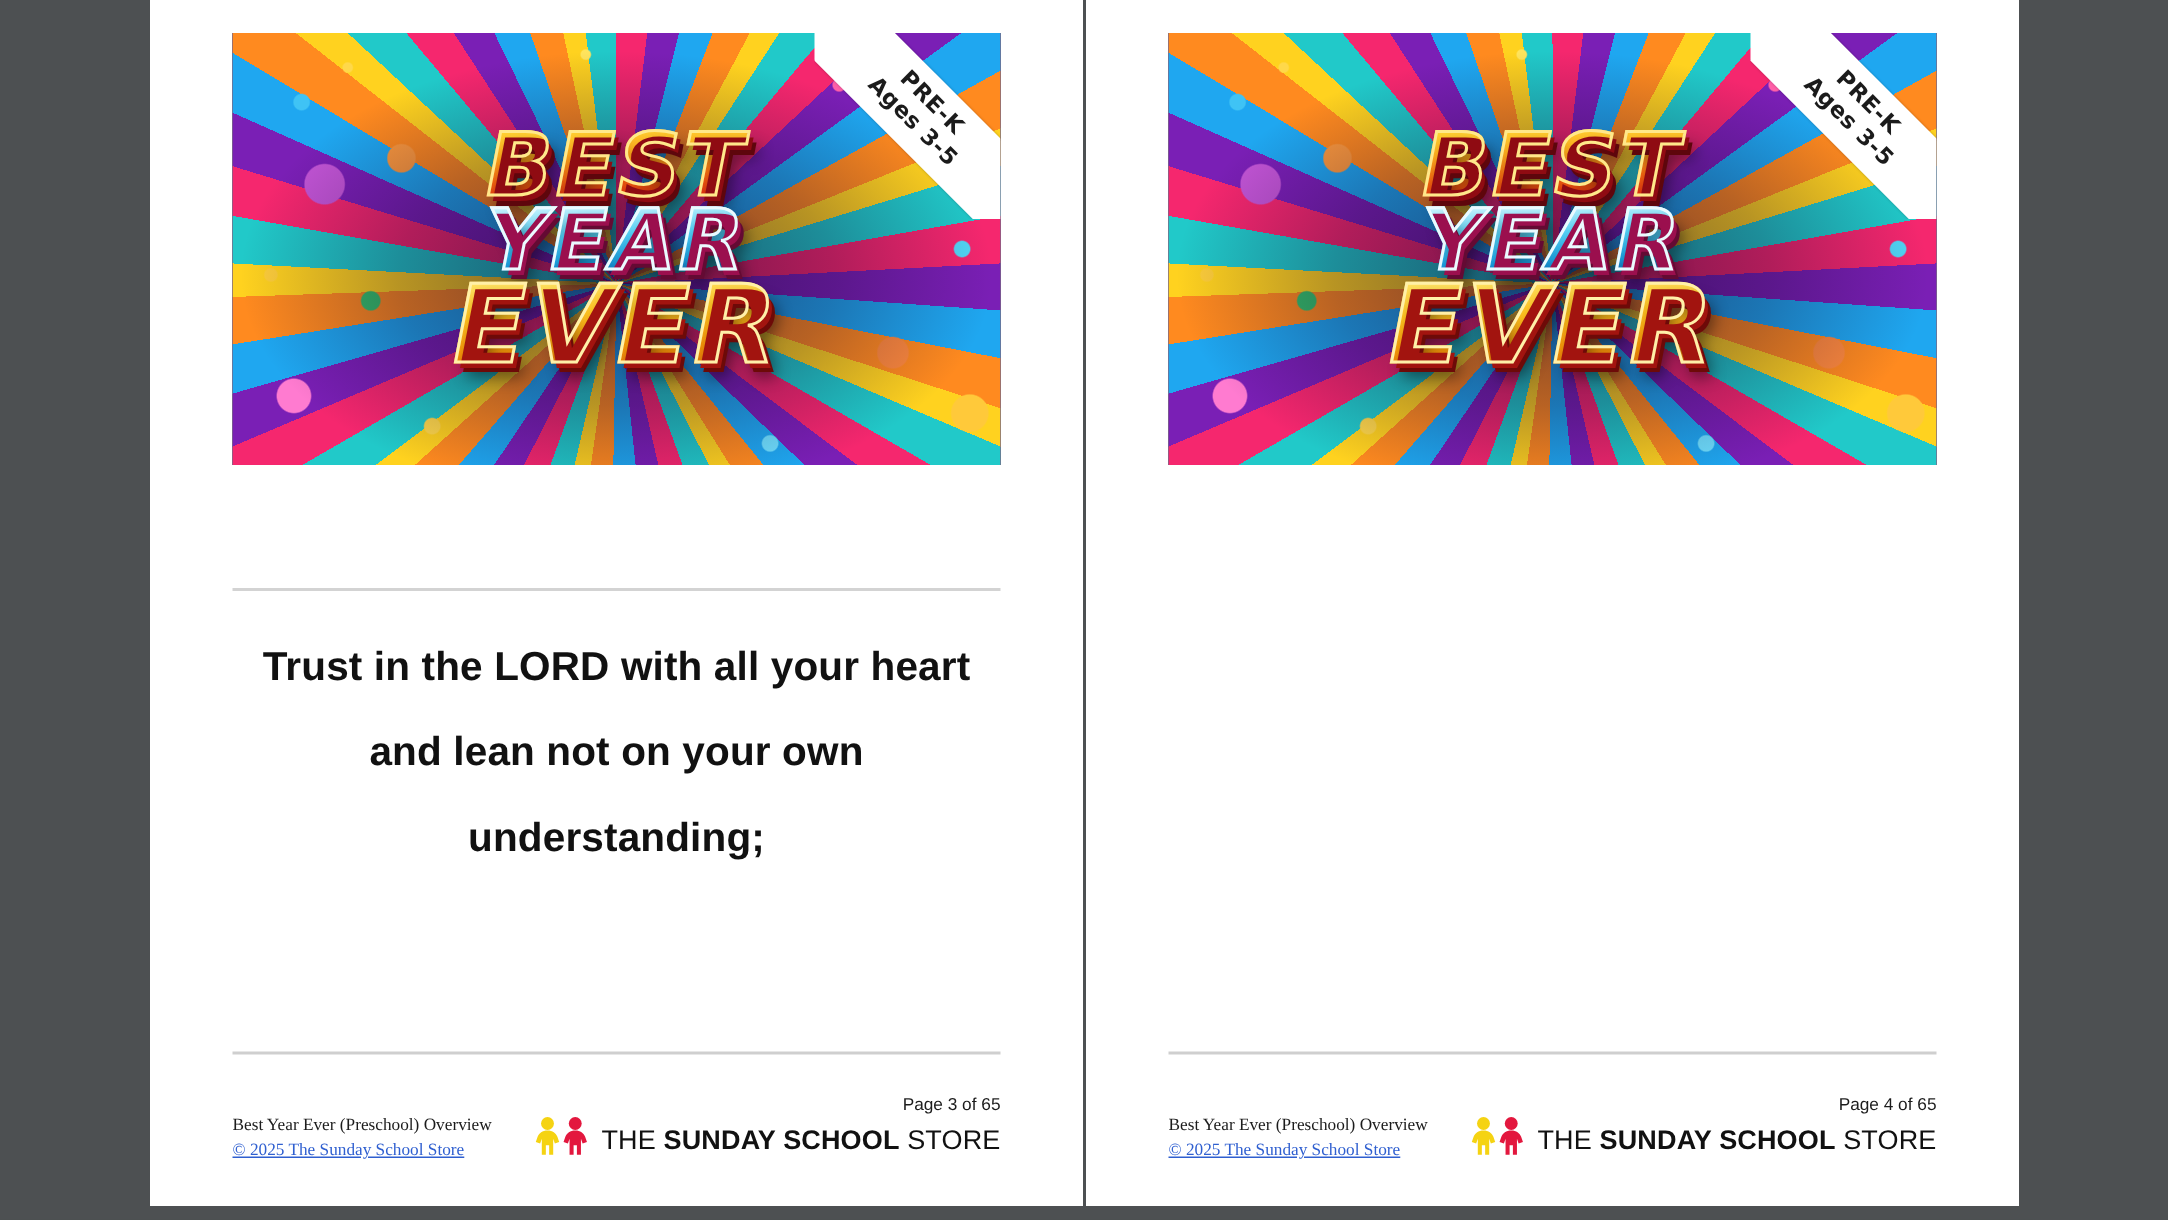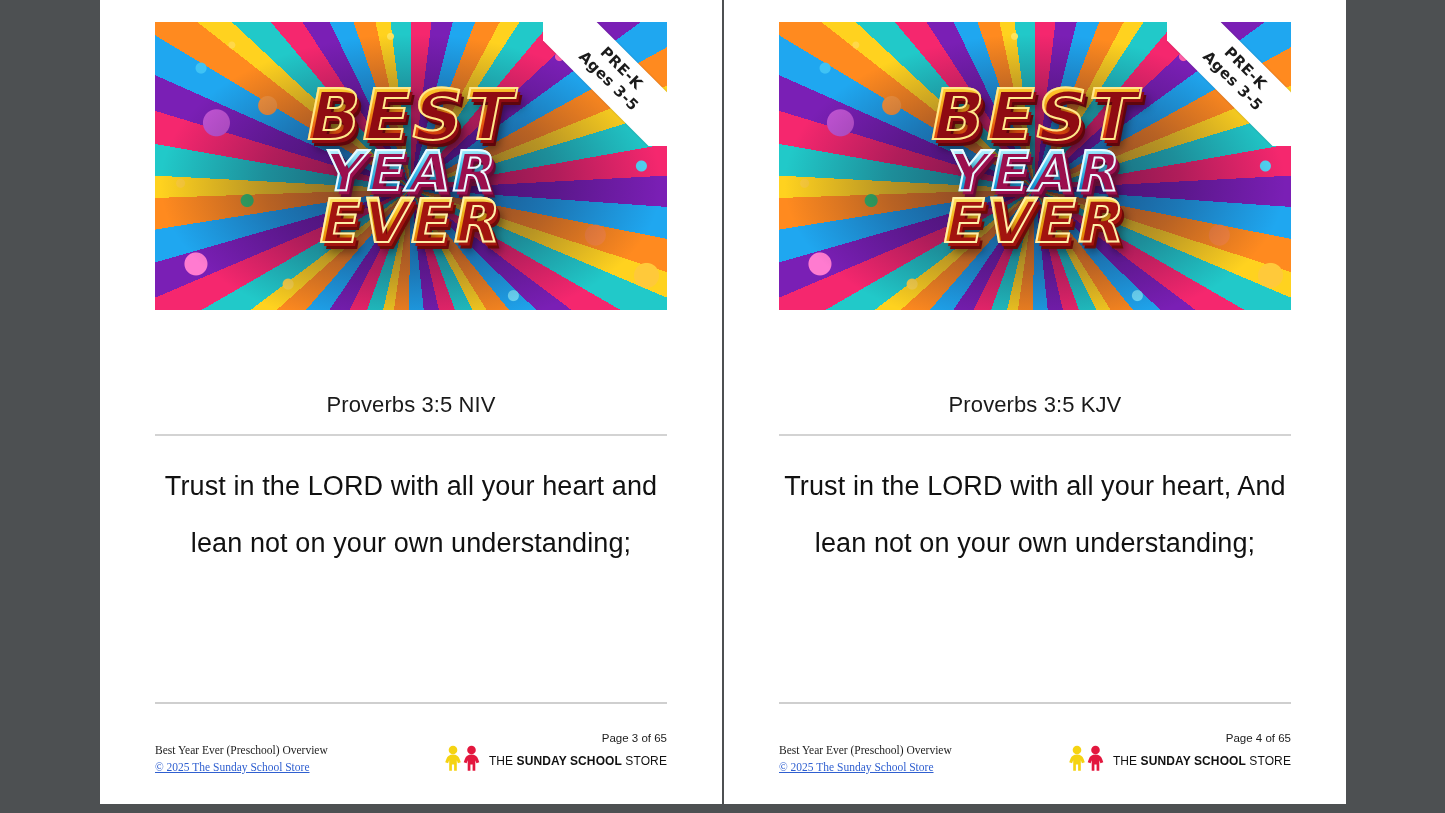--- a/index.html
+++ b/index.html
@@ -99,21 +99,21 @@
     font-family: "DejaVu Sans", sans-serif;
     font-weight: bold;
     font-style: italic;
     letter-spacing: 2px;
     line-height: 0.84;
     user-select: none;
   }
   .wm-line { white-space: nowrap; }
 
   .wm-best {
-    font-size: 70px;
+    font-size: 58px;
     background: linear-gradient(178deg, #ffd233 4%, #ffab1c 34%, #f0600f 66%, #d6210f 96%);
     -webkit-background-clip: text;
     background-clip: text;
     color: transparent;
     -webkit-text-stroke: 2px #ffe88a;
     text-shadow:
       3px 4px 0 #8f0b12,
       5px 7px 0 #5e060c,
       7px 10px 10px rgba(0,0,0,0.45);
   }
@@ -123,21 +123,21 @@
     -webkit-background-clip: text;
     background-clip: text;
     color: transparent;
     -webkit-text-stroke: 2px #eafaff;
     text-shadow:
       3px 4px 0 #9b0f4e,
       5px 7px 0 #640a33,
       7px 10px 10px rgba(0,0,0,0.45);
   }
   .wm-ever {
-    font-size: 60px;
+    font-size: 72px;
     background: linear-gradient(178deg, #ffe366 4%, #ffc21f 38%, #f59409 74%, #e0700a 98%);
     -webkit-background-clip: text;
     background-clip: text;
     color: transparent;
     -webkit-text-stroke: 2px #fff0a8;
     text-shadow:
       3px 4px 0 #a2140f,
       5px 7px 0 #6d0a08,
       7px 10px 10px rgba(0,0,0,0.45);
   }
@@ -187,20 +187,21 @@
     height: 2px;
     background: #d3d3d3;
   }
   .verse-body {
     margin-top: 22px;
     text-align: center;
     font-size: 27px;
     line-height: 2.12;
     color: #111111;
     letter-spacing: 0.1px;
+    font-weight: bold;
   }
 
   
   .footer {
     position: absolute;
     left: 55px;
     right: 55px;
     bottom: 28px;
   }
   .footer-rule {
@@ -234,21 +235,21 @@
     font-size: 11.5px;
     color: #1c1c1c;
     margin-top: 16px;
   }
   .brand {
     display: flex;
     align-items: center;
     gap: 7px;
   }
   .brand-text {
-    font-size: 12px;
+    font-size: 18px;
     color: #111111;
     letter-spacing: 0.1px;
     white-space: nowrap;
   }
   .brand-text b { font-weight: bold; }
 </style>
 </head>
 <body>
 
 <div id="viewer">
@@ -268,21 +269,20 @@
 
         <div class="ribbon-wrap">
           <div class="ribbon">
             <span class="ribbon-line">PRE-K</span>
             <span class="ribbon-line">Ages 3-5</span>
           </div>
         </div>
       </div>
 
       <div class="scripture">
-        <div class="verse-ref">Proverbs 3:5 NIV</div>
         <div class="verse-rule"></div>
         <div class="verse-body">Trust in the LORD with all your heart and lean not on your own understanding;</div>
       </div>
 
     </div>
 
     <div class="footer">
       <div class="footer-rule"></div>
       <div class="footer-row">
         <div class="footer-left">
@@ -325,25 +325,20 @@
         </div>
 
         <div class="ribbon-wrap">
           <div class="ribbon">
             <span class="ribbon-line">PRE-K</span>
             <span class="ribbon-line">Ages 3-5</span>
           </div>
         </div>
       </div>
 
-      <div class="scripture">
-        <div class="verse-ref">Proverbs 3:5 KJV</div>
-        <div class="verse-rule"></div>
-        <div class="verse-body">Trust in the LORD with all your heart, And lean not on your own understanding;</div>
-      </div>
 
     </div>
 
     <div class="footer">
       <div class="footer-rule"></div>
       <div class="footer-row">
         <div class="footer-left">
           <div>Best Year Ever (Preschool) Overview</div>
           <a class="footer-copy" href="#">© 2025 The Sunday School Store</a>
         </div>

